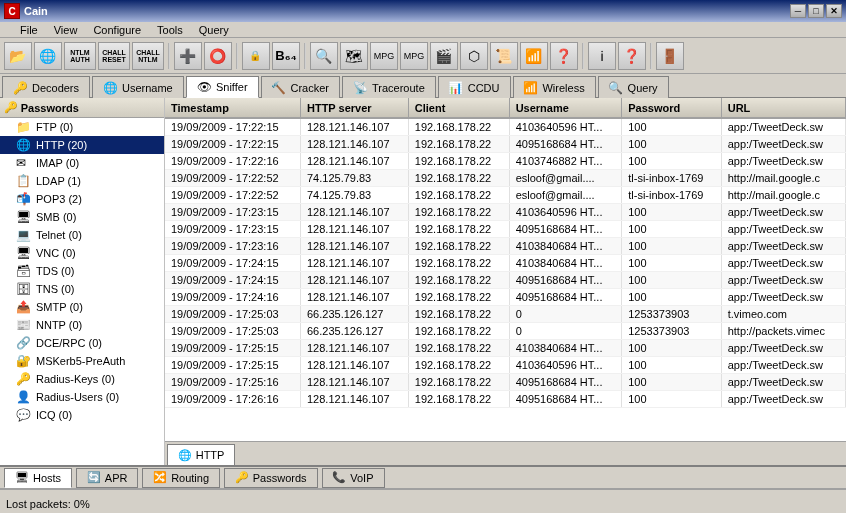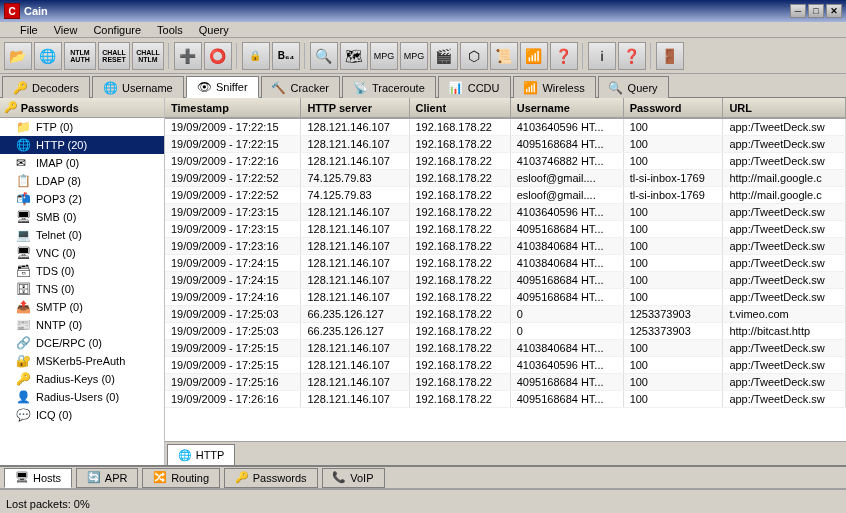--- a/index.html
+++ b/index.html
@@ -297,21 +297,21 @@
   </div>
   <div class="toolbar-btn" style="font-size:9px; font-weight:bold; flex-direction:column; width:32px;">
     <span style="font-size:7px; line-height:1;">CHALL</span>
     <span style="font-size:7px; line-height:1;">NTLM</span>
   </div>
   <div class="toolbar-sep"></div>
   <div class="toolbar-btn">➕</div>
   <div class="toolbar-btn">⭕</div>
   <div class="toolbar-sep"></div>
   <div class="toolbar-btn" style="font-size:10px;">🔒</div>
-  <div class="toolbar-btn" style="font-size:10px; font-weight:bold;">B₆₄</div>
+  <div class="toolbar-btn" style="font-size:13px; font-weight:bold;">B₆₄</div>
   <div class="toolbar-sep"></div>
   <div class="toolbar-btn">🔍</div>
   <div class="toolbar-btn">🗺</div>
   <div class="toolbar-btn" style="font-size:9px;">MPG</div>
   <div class="toolbar-btn" style="font-size:9px;">MPG</div>
   <div class="toolbar-btn">🎬</div>
   <div class="toolbar-btn">⬡</div>
   <div class="toolbar-btn">📜</div>
   <div class="toolbar-btn">📶</div>
   <div class="toolbar-btn">❓</div>
@@ -372,21 +372,21 @@
         <div class="sidebar-item selected">
           <span class="item-icon">🌐</span>
           <span>HTTP (20)</span>
         </div>
         <div class="sidebar-item">
           <span class="item-icon">✉</span>
           <span>IMAP (0)</span>
         </div>
         <div class="sidebar-item">
           <span class="item-icon">📋</span>
-          <span>LDAP (8)</span>
+          <span>LDAP (1)</span>
         </div>
         <div class="sidebar-item">
           <span class="item-icon">📬</span>
           <span>POP3 (2)</span>
         </div>
         <div class="sidebar-item">
           <span class="item-icon">🖥</span>
           <span>SMB (0)</span>
         </div>
         <div class="sidebar-item">
@@ -546,21 +546,21 @@
               <td>0</td>
               <td>1253373903</td>
               <td>t.vimeo.com</td>
             </tr>
             <tr>
               <td>19/09/2009 - 17:25:03</td>
               <td>66.235.126.127</td>
               <td>192.168.178.22</td>
               <td>0</td>
               <td>1253373903</td>
-              <td>http://bitcast.http</td>
+              <td>http://packets.vimec</td>
             </tr>
             <tr>
               <td>19/09/2009 - 17:25:15</td>
               <td>128.121.146.107</td>
               <td>192.168.178.22</td>
               <td>4103840684 HT...</td>
               <td>100</td>
               <td>app:/TweetDeck.sw</td>
             </tr>
             <tr>

